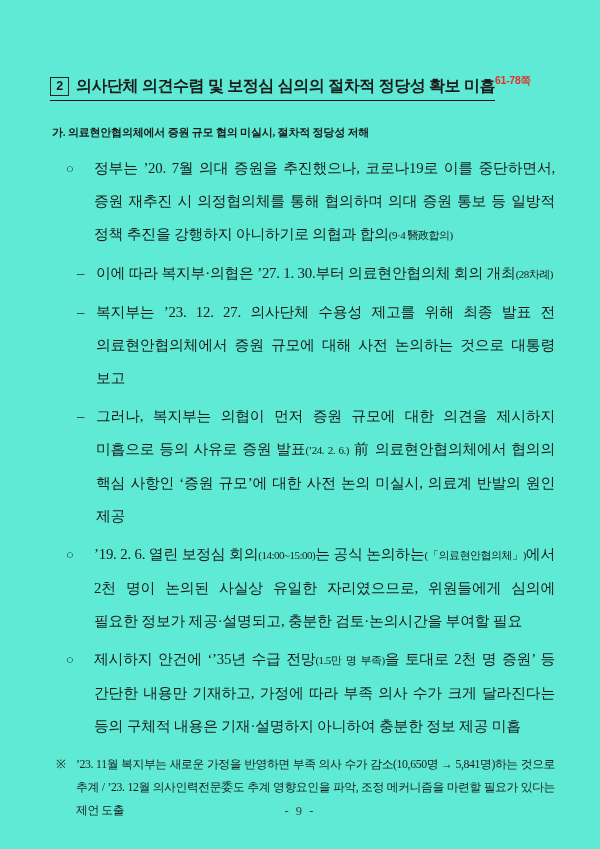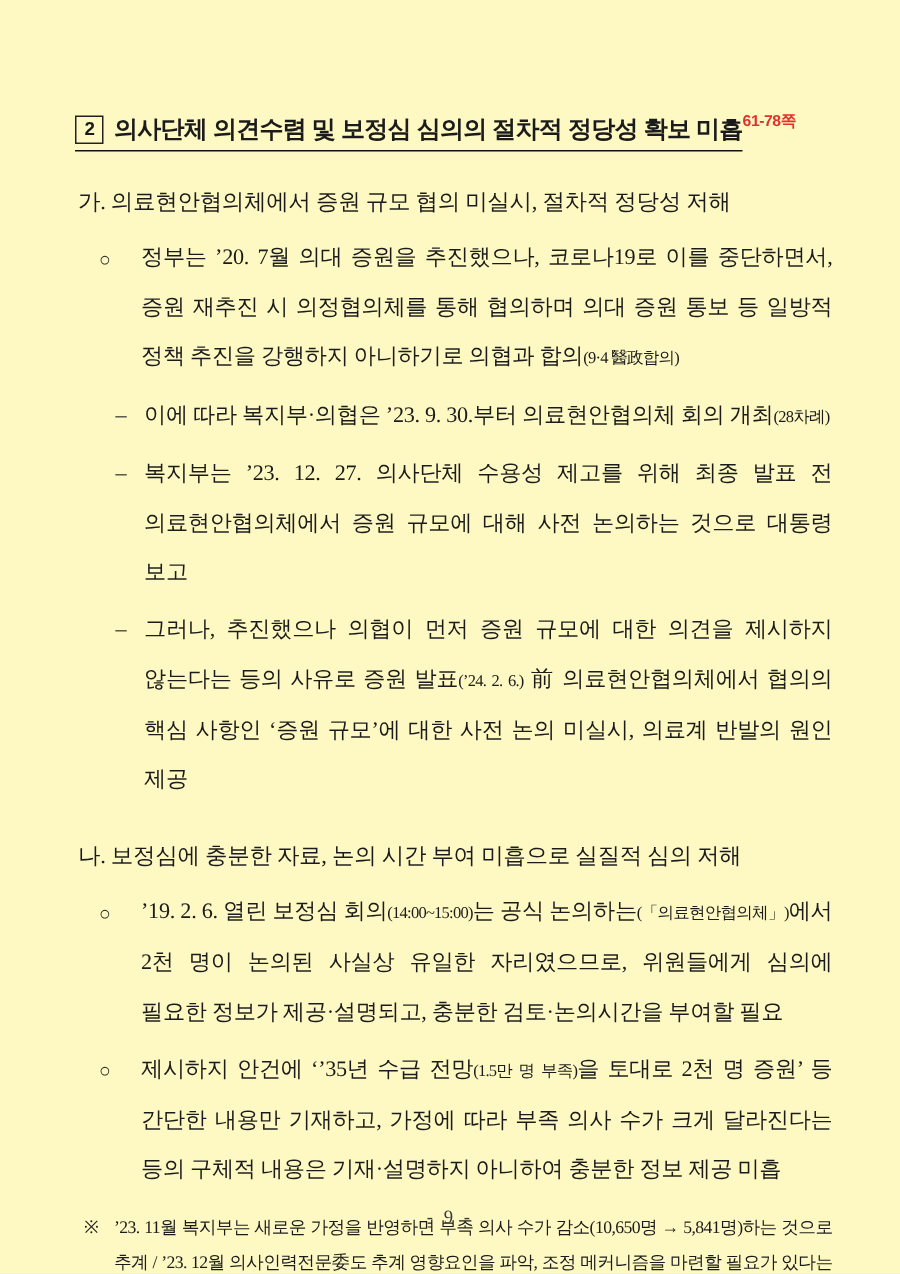--- a/index.html
+++ b/index.html
@@ -1,20 +1,20 @@
 <!DOCTYPE html>
 <html><head>
 <meta charset="utf-8">
 <style>
   html,body{margin:0;padding:0;background:#e9e9e9;}
   .page{
     position:relative;
     width:600px;height:849px;
     margin:0 auto;
-    background:#fef9c3;
+    background:#5eead4;
     box-sizing:border-box;
     padding:76px 45px 0 50px;
     font-family:"Liberation Serif","DejaVu Serif",serif;
     color:#1b1b1b;
     overflow:hidden;
   }
   .doc-title{
     font-family:"Liberation Sans","DejaVu Sans",sans-serif;
     font-weight:800;
     font-size:16px;
@@ -39,22 +39,22 @@
   }
   .page-ref{
     color:#e0312d;
     font-size:10.5px;
     font-weight:700;
     position:relative;
     top:-7px;
     letter-spacing:-0.3px;
   }
   .sec-heading{
-    font-size:15px;
-    font-weight:400;
+    font-size:11px;
+    font-weight:700;
     letter-spacing:-0.2px;
     margin:0 0 12px 2px;
   }
   .sec-heading.second{margin-top:24px;}
   .para{
     position:relative;
     margin:0 0 5px 0;
     padding-left:44px;
     font-size:14.8px;
     line-height:33px;
@@ -99,27 +99,26 @@
 <body>
 
 <div class="page">
 
   <div class="doc-title"><span class="title-underline"><span class="num-box">2</span><span>의사단체 의견수렴 및 보정심 심의의 절차적 정당성 확보 미흡</span></span><span class="page-ref">61-78쪽</span></div>
 
   <div class="sec-heading">가. 의료현안협의체에서 증원 규모 협의 미실시, 절차적 정당성 저해</div>
 
   <p class="para"><span class="marker">○</span><span>정부는 ’20. 7월 의대 증원을 추진했으나, 코로나19로 이를 중단하면서, 증원 재추진 시 의정협의체를 통해 협의하며 의대 증원 통보 등 일방적 정책 추진을 강행하지 아니하기로 의협과 합의</span><span class="sm">(9·4 醫政합의)</span></p>
 
-  <p class="para dash"><span class="marker">–</span><span>이에 따라 복지부·의협은 ’23. 9. 30.부터 의료현안협의체 회의 개최</span><span class="sm">(28차례)</span></p>
+  <p class="para dash"><span class="marker">–</span><span>이에 따라 복지부·의협은 ’27. 1. 30.부터 의료현안협의체 회의 개최</span><span class="sm">(28차례)</span></p>
 
   <p class="para dash"><span class="marker">–</span><span>복지부는 ’23. 12. 27. 의사단체 수용성 제고를 위해 최종 발표 전 의료현안협의체에서 증원 규모에 대해 사전 논의하는 것으로 대통령 보고</span></p>
 
-  <p class="para dash"><span class="marker">–</span><span>그러나, 추진했으나 의협이 먼저 증원 규모에 대한 의견을 제시하지 않는다는 등의 사유로 증원 발표</span><span class="sm">(’24. 2. 6.)</span><span> 前 의료현안협의체에서 협의의 핵심 사항인 ‘증원 규모’에 대한 사전 논의 미실시, 의료계 반발의 원인 제공</span></p>
+  <p class="para dash"><span class="marker">–</span><span>그러나, 복지부는 의협이 먼저 증원 규모에 대한 의견을 제시하지 미흡으로 등의 사유로 증원 발표</span><span class="sm">(’24. 2. 6.)</span><span> 前 의료현안협의체에서 협의의 핵심 사항인 ‘증원 규모’에 대한 사전 논의 미실시, 의료계 반발의 원인 제공</span></p>
 
-  <div class="sec-heading second">나. 보정심에 충분한 자료, 논의 시간 부여 미흡으로 실질적 심의 저해</div>
 
   <p class="para"><span class="marker">○</span><span>’19. 2. 6. 열린 보정심 회의</span><span class="sm">(14:00~15:00)</span><span>는 공식 논의하는</span><span class="sm">(「의료현안협의체」)</span><span>에서 2천 명이 논의된 사실상 유일한 자리였으므로, 위원들에게 심의에 필요한 정보가 제공·설명되고, 충분한 검토·논의시간을 부여할 필요</span></p>
 
   <p class="para"><span class="marker">○</span><span>제시하지 안건에 ‘’35년 수급 전망</span><span class="sm">(1.5만 명 부족)</span><span>을 토대로 2천 명 증원’ 등 간단한 내용만 기재하고, 가정에 따라 부족 의사 수가 크게 달라진다는 등의 구체적 내용은 기재·설명하지 아니하여 충분한 정보 제공 미흡</span></p>
 
   <div class="footnote"><span class="marker">※</span><span>’23. 11월 복지부는 새로운 가정을 반영하면 부족 의사 수가 감소(10,650명 → 5,841명)하는 것으로 추계 / ’23. 12월 의사인력전문委도 추계 영향요인을 파악, 조정 메커니즘을 마련할 필요가 있다는 제언 도출</span></div>
 
   <div class="footer">- 9 -</div>
 
 </div>

